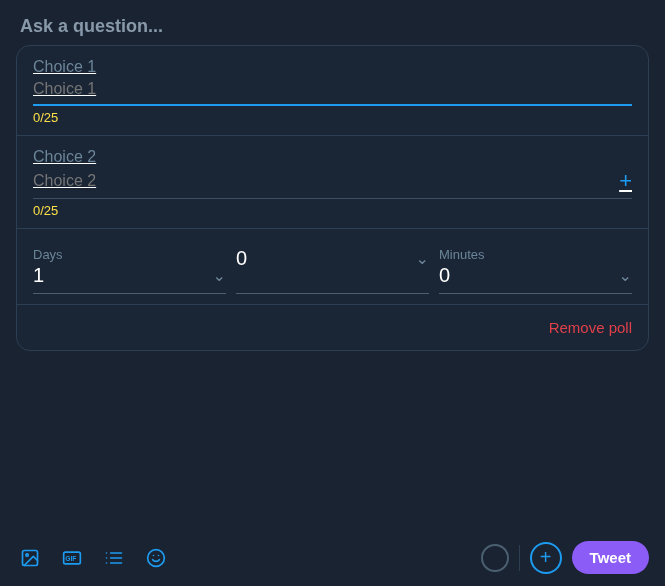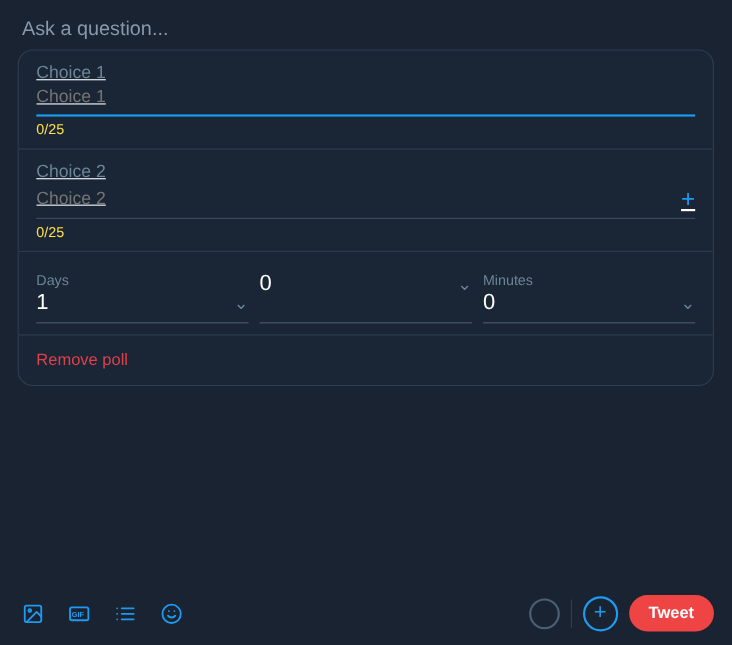--- a/index.html
+++ b/index.html
@@ -10,21 +10,21 @@
       width: 665px;
       height: 586px;
       display: flex;
       flex-direction: column;
       overflow: hidden;
     }
 
     .header {
       padding: 16px 20px 8px 20px;
       font-size: 18px;
-      font-weight: 400;
+      font-weight: 700;
       color: #8899aa;
     }
 
     .poll-card {
       margin: 0 16px;
       border: 1px solid #2d3f52;
       border-radius: 14px;
       overflow: hidden;
       background: #1a2535;
     }
@@ -139,21 +139,21 @@
 
     .chevron-icon {
       color: #6b8599;
       font-size: 16px;
     }
 
     .remove-poll-section {
       padding: 14px 16px;
       display: flex;
       align-items: center;
-      justify-content: flex-start;
+      justify-content: flex-end;
     }
 
     .remove-poll-btn {
       background: none;
       border: none;
       color: #e0404a;
       font-size: 15px;
       cursor: pointer;
       font-family: inherit;
     }
@@ -213,21 +213,21 @@
       display: flex;
       align-items: center;
       justify-content: center;
       font-size: 20px;
       cursor: pointer;
       background: none;
       font-weight: 300;
     }
 
     .tweet-btn {
-      background: #ef4444;
+      background: #8b5cf6;
       color: #ffffff;
       border: none;
       border-radius: 20px;
       padding: 8px 18px;
       font-size: 15px;
       font-weight: 700;
       cursor: pointer;
     }
   </style>
 </head>

